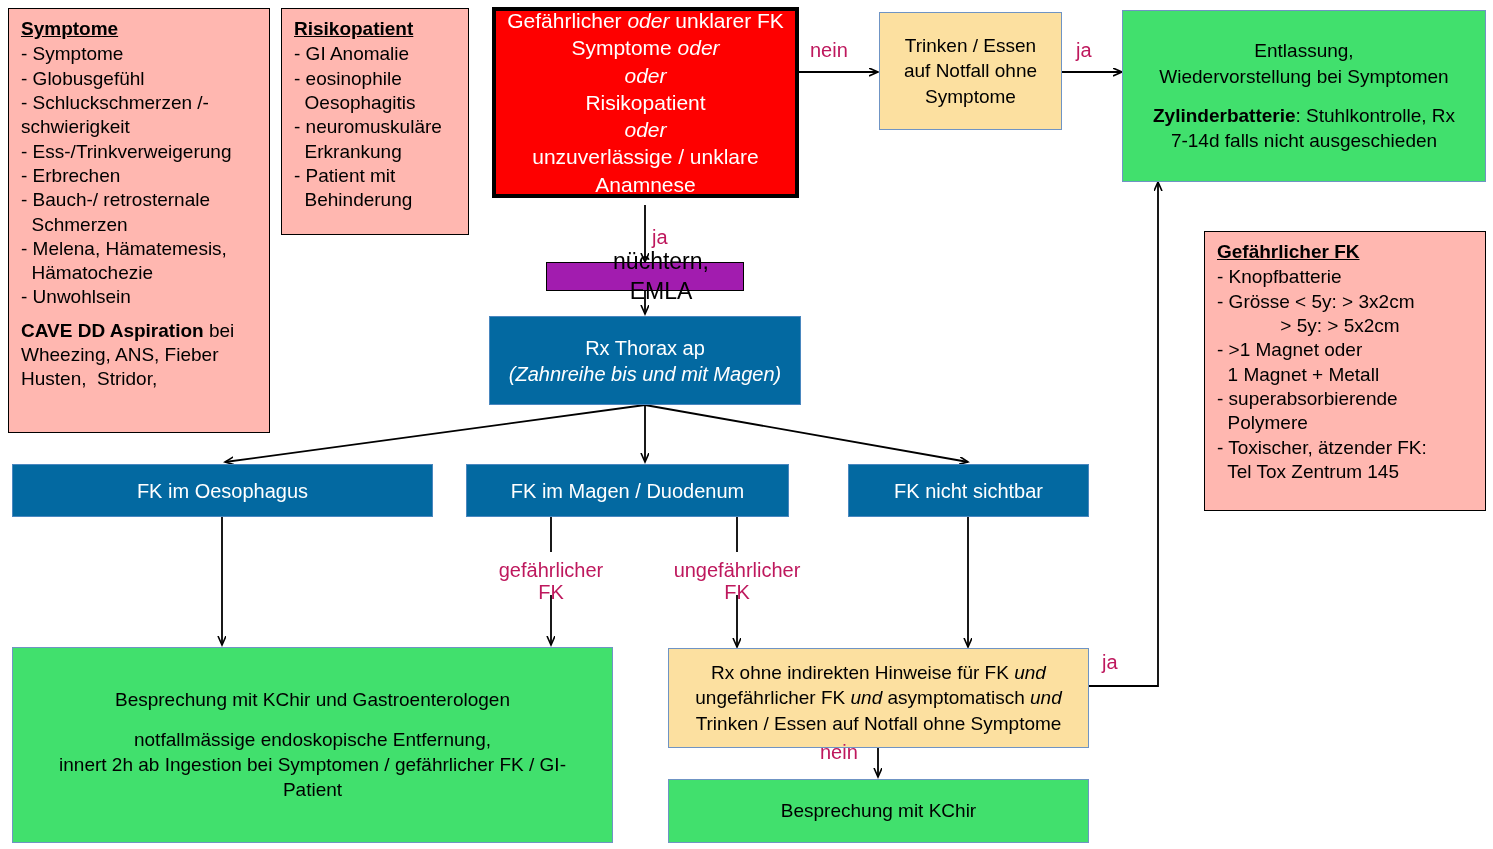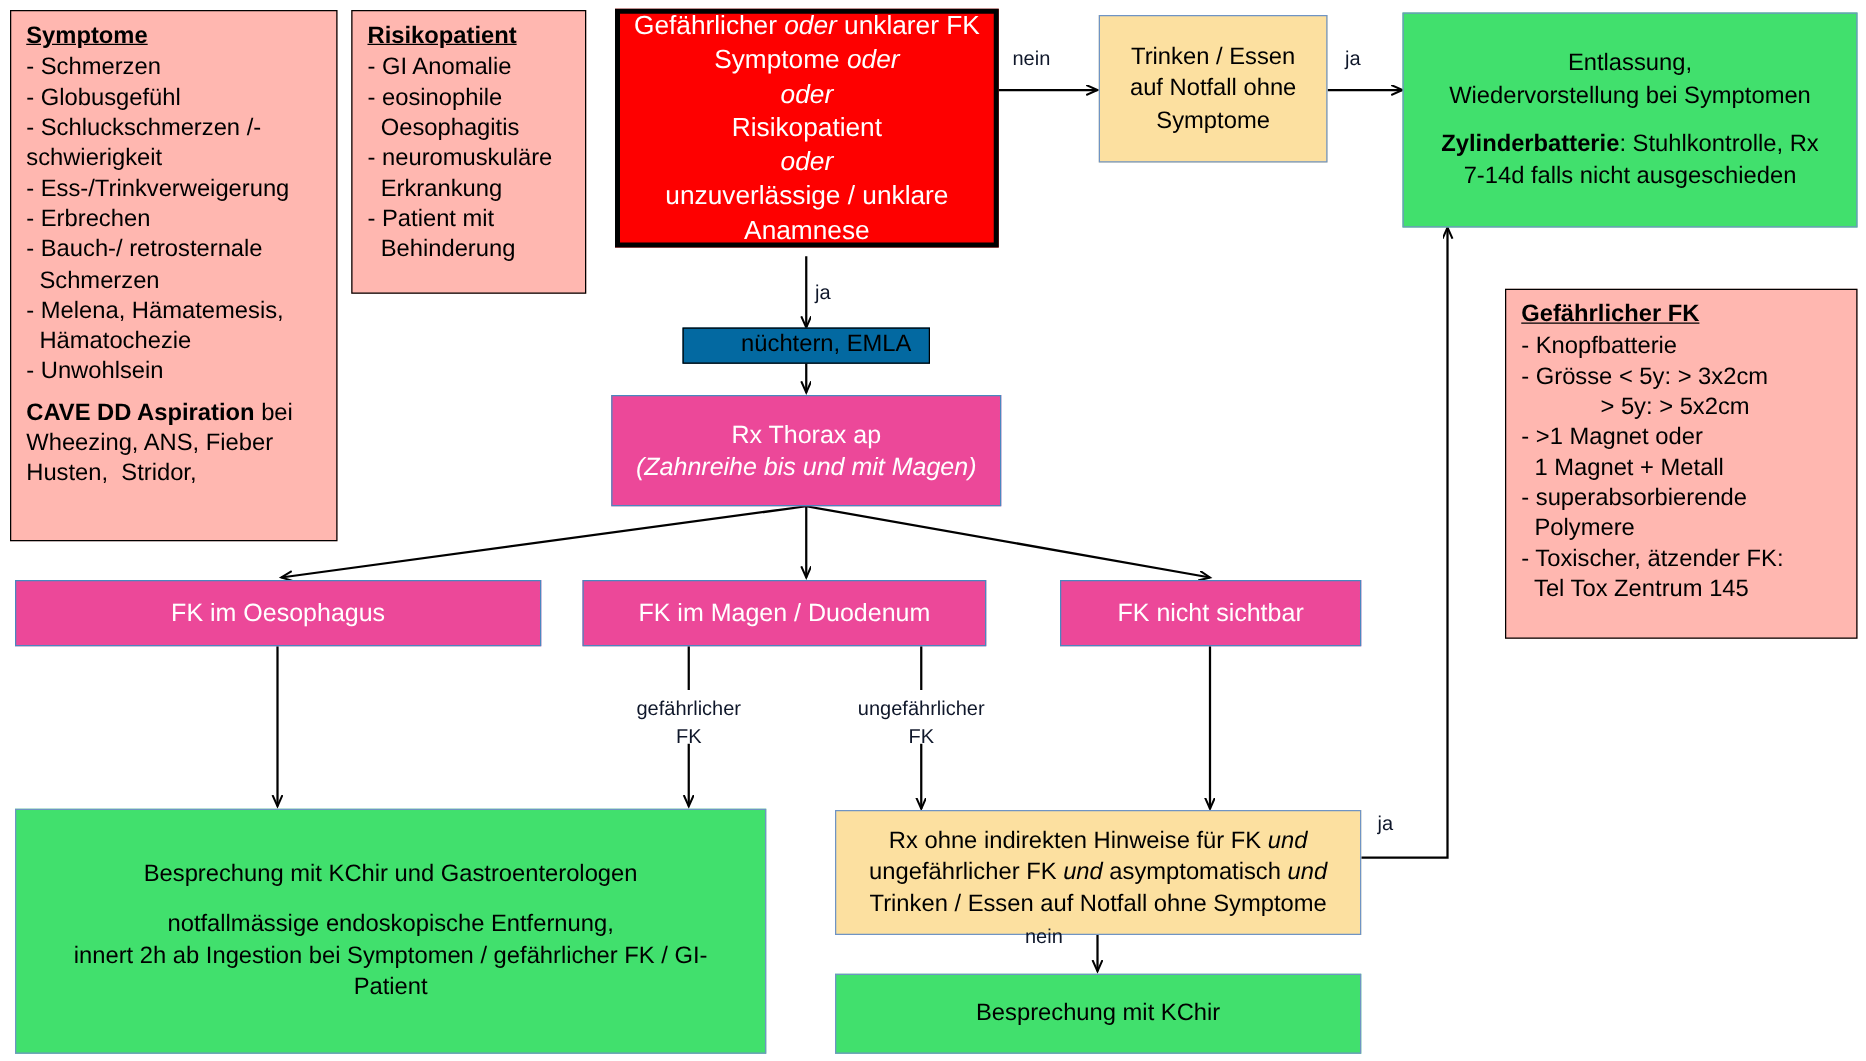--- a/index.html
+++ b/index.html
@@ -58,38 +58,38 @@
     line-height: 1.34;
   }
   .proc-green {
     background: #41e06d;
     border: 1.5px solid #6f94c4;
     text-align: center;
     font-size: 19px;
     line-height: 1.34;
   }
   .proc-blue {
-    background: #ec4899;
+    background: #0369a1;
     border: 1.5px solid #4a87bf;
     color: #ffffff;
     text-align: center;
     font-size: 20px;
     line-height: 1.3;
   }
   .proc-white {
-    background: #0369a1;
+    background: #a21caf;
     border: 1.5px solid #000000;
     text-align: center;
-    font-size: 19px;
+    font-size: 23px;
     padding-left: 32px;
   }
   .lbl {
     position: absolute;
-    font-size: 16px;
-    color: #0f172a;
+    font-size: 20px;
+    color: #be185d;
     white-space: pre;
     text-align: center;
     line-height: 1.2;
   }
   .it { font-style: italic; }
   .bd { font-weight: bold; }
   .par-gap { height: 14px; }
   svg.edges {
     position: absolute;
     left: 0; top: 0;
@@ -134,21 +134,21 @@
       <path d="M968,517 L968,647" marker-end="url(#ah)"></path>
 
       <path d="M1089,686 L1158,686 L1158,182" marker-end="url(#ah)"></path>
 
       <path d="M878,732 L878,777" marker-end="url(#ah)"></path>
     </g>
   </svg>
 
   <div class="box info-box" style="left:8px; top:8px; width:262px; height:425px;">
     <div class="info-title">Symptome</div>
-    <div class="info-line">- Schmerzen</div>
+    <div class="info-line">- Symptome</div>
     <div class="info-line">- Globusgefühl</div>
     <div class="info-line">- Schluckschmerzen /-</div>
     <div class="info-line">schwierigkeit</div>
     <div class="info-line">- Ess-/Trinkverweigerung</div>
     <div class="info-line">- Erbrechen</div>
     <div class="info-line">- Bauch-/ retrosternale</div>
     <div class="info-line">  Schmerzen</div>
     <div class="info-line">- Melena, Hämatemesis,</div>
     <div class="info-line">  Hämatochezie</div>
     <div class="info-line">- Unwohlsein</div>

